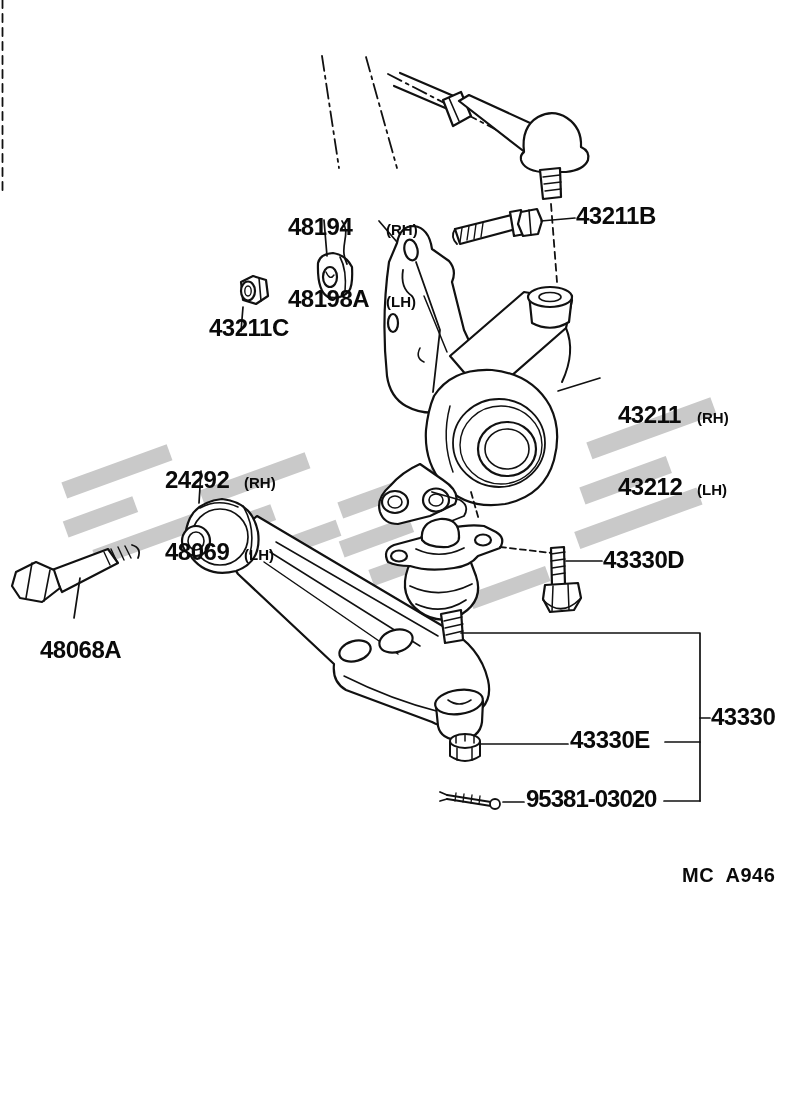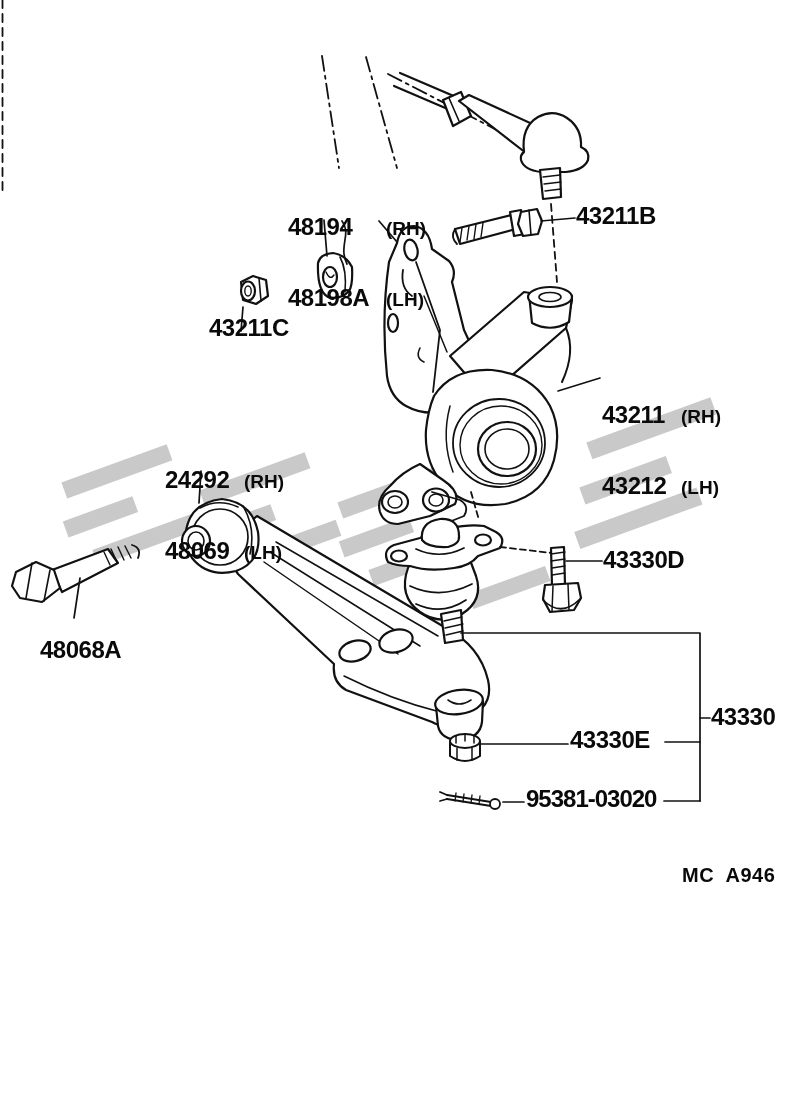--- a/index.html
+++ b/index.html
@@ -14,21 +14,21 @@
     overflow:hidden;font-family:"Liberation Sans",sans-serif;
   }
   #art{position:absolute;left:0;top:0;}
   .lbl{
     position:absolute;color:var(--label);
     font:bold 24px "Liberation Sans",sans-serif;
     letter-spacing:-0.5px;white-space:pre;line-height:23px;
   }
   .row{display:flex;align-items:baseline;}
   .num{display:inline-block;}
-  .side{font-size:19px;letter-spacing:0;font-weight:bold;}
+  .side{font-size:15px;letter-spacing:0;font-weight:bold;}
   .w98 .num{min-width:98px;}
   .w79 .num{min-width:79px;}
   .footer{
     font:bold 20px "Liberation Sans",sans-serif;letter-spacing:0.5px;
   }
 </style>
 </head>
 <body>
 
 <div id="stage">
@@ -244,21 +244,21 @@
 
   <div class="lbl w98" style="left:288px;top:169px;">
     <div class="row"><span class="num">48194</span><span class="side">(RH)</span></div>
     <div class="row"><span class="num">48198A</span><span class="side">(LH)</span></div>
   </div>
 
   <div class="lbl" style="left:576px;top:204px;">43211B</div>
 
   <div class="lbl" style="left:209px;top:316px;">43211C</div>
 
-  <div class="lbl w79" style="left:602px;top:357px;">
+  <div class="lbl w79" style="left:618px;top:357px;">
     <div class="row"><span class="num">43211</span><span class="side">(RH)</span></div>
     <div class="row"><span class="num">43212</span><span class="side">(LH)</span></div>
   </div>
 
   <div class="lbl w79" style="left:165px;top:422px;">
     <div class="row"><span class="num">24292</span><span class="side">(RH)</span></div>
     <div class="row"><span class="num">48069</span><span class="side">(LH)</span></div>
   </div>
 
   <div class="lbl" style="left:40px;top:618px;margin-top:20px;">48068A</div>

